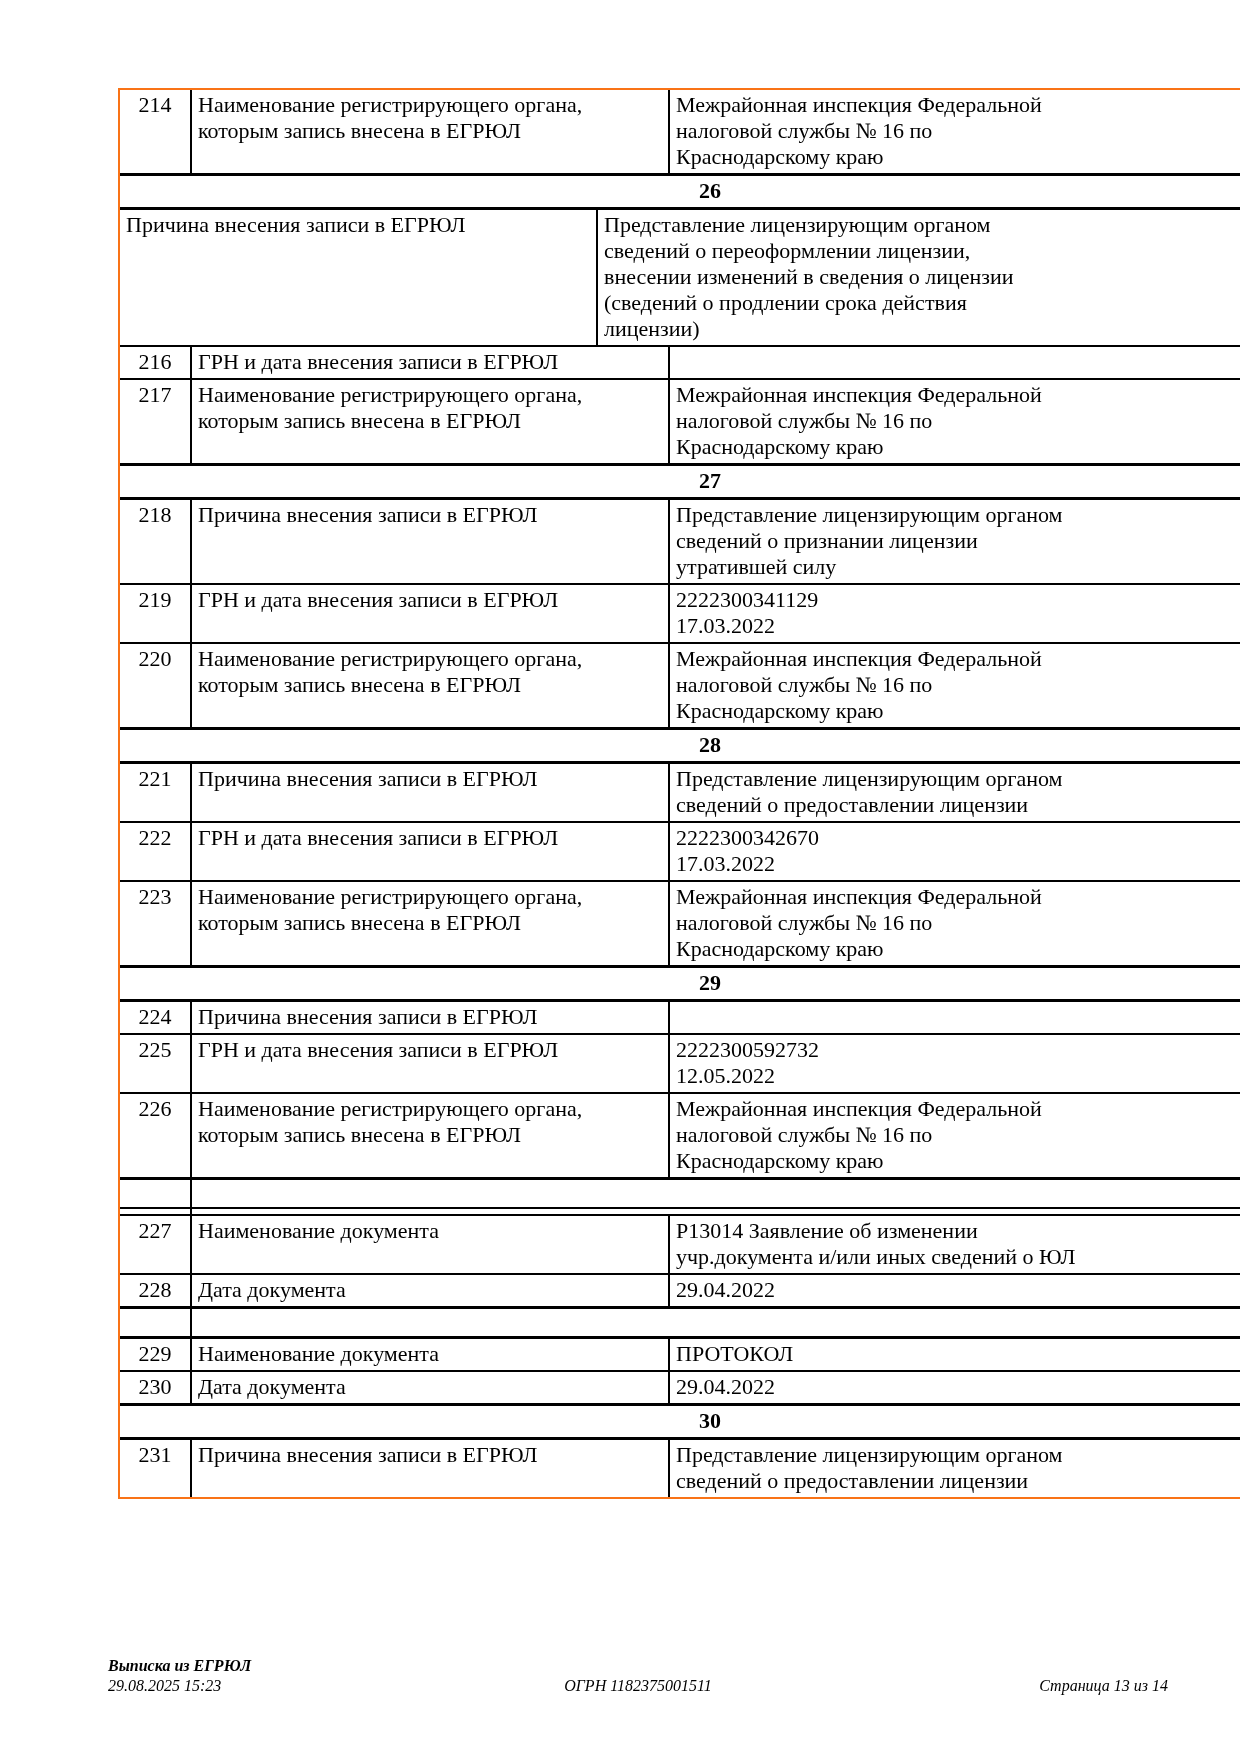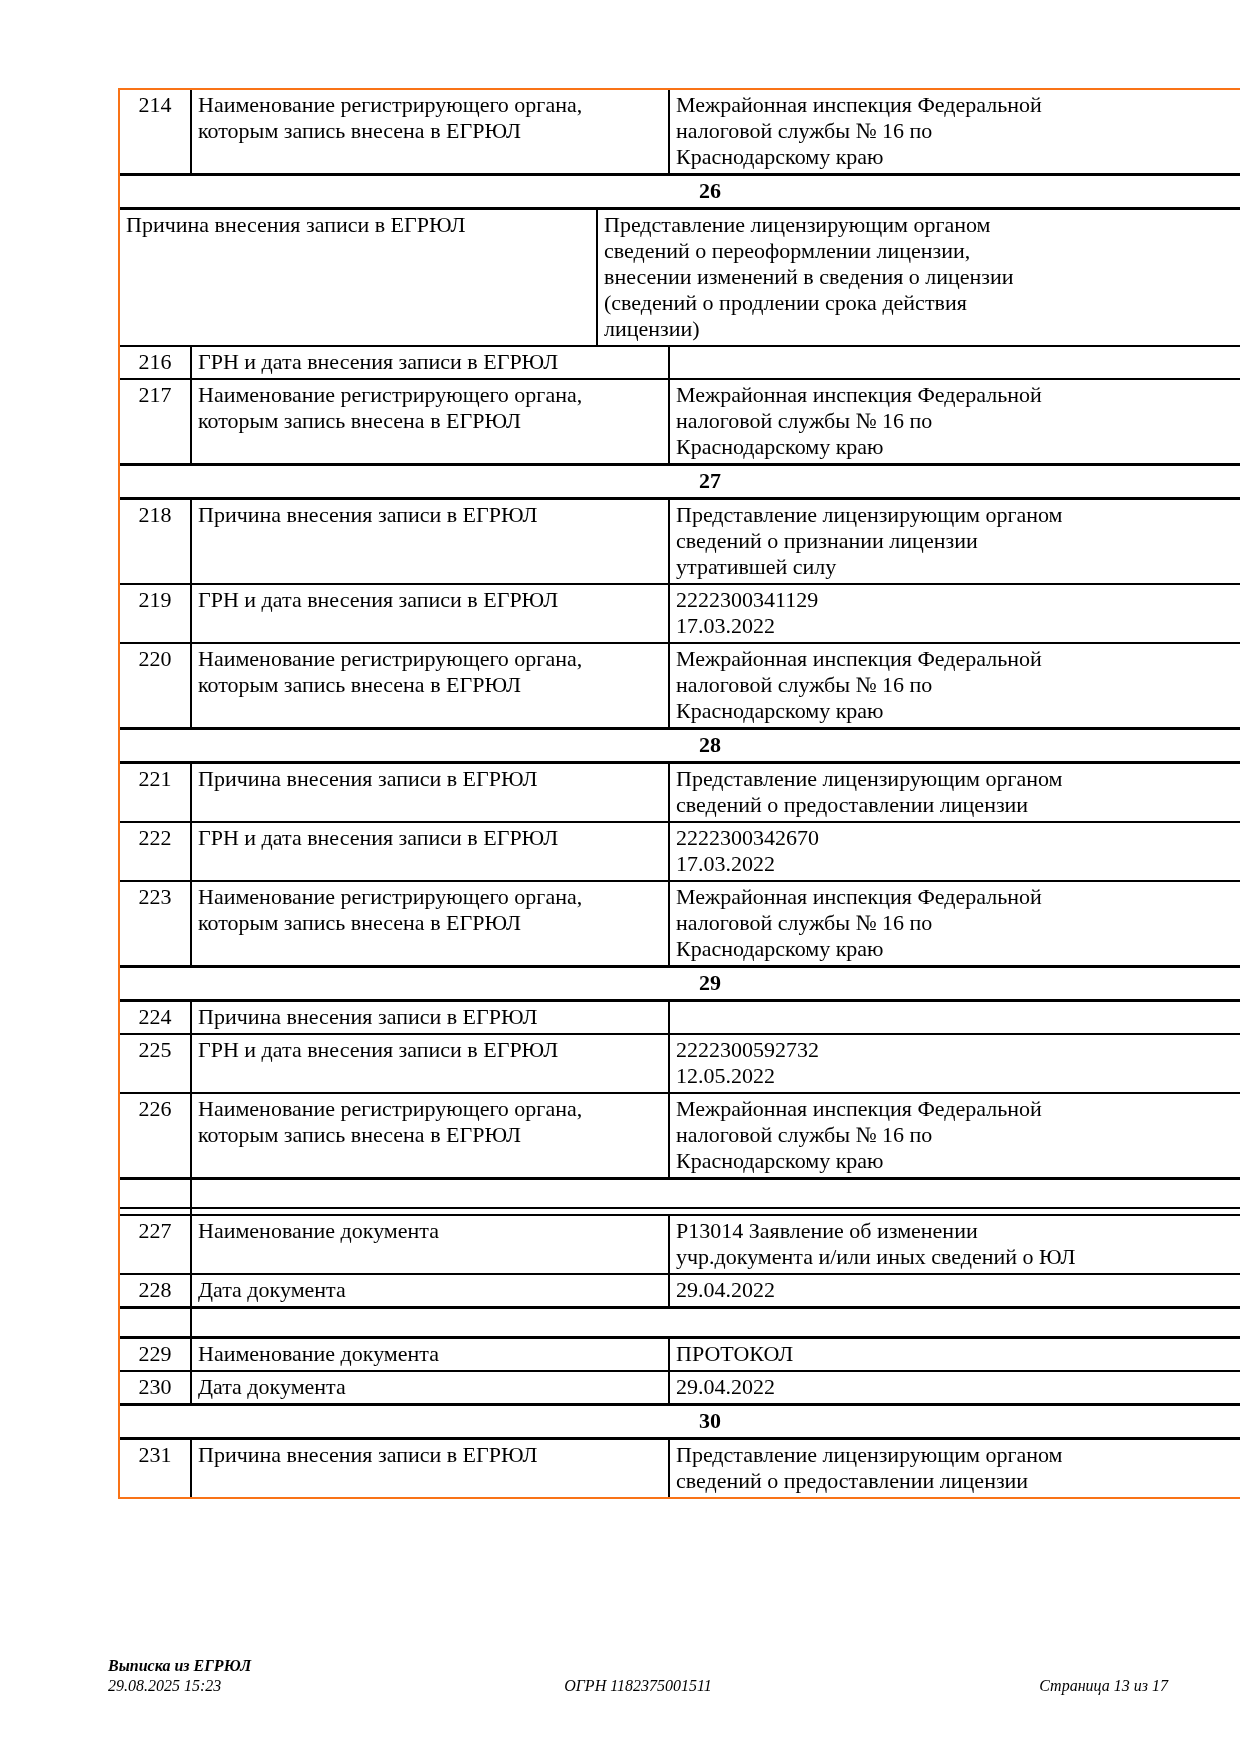--- a/index.html
+++ b/index.html
@@ -199,16 +199,16 @@
 сведений о предоставлении лицензии</div>
       </div>
     </div>
 
   <div class="footer">
     <div class="footer-left">
       <div class="footer-title">Выписка из ЕГРЮЛ</div>
       <div class="footer-datetime">29.08.2025 15:23</div>
     </div>
     <div class="footer-center">ОГРН 1182375001511</div>
-    <div class="footer-right">Страница 13 из 17</div>
+    <div class="footer-right">Страница 13 из 14</div>
   </div>
 
 </div>
 
 </body></html>

